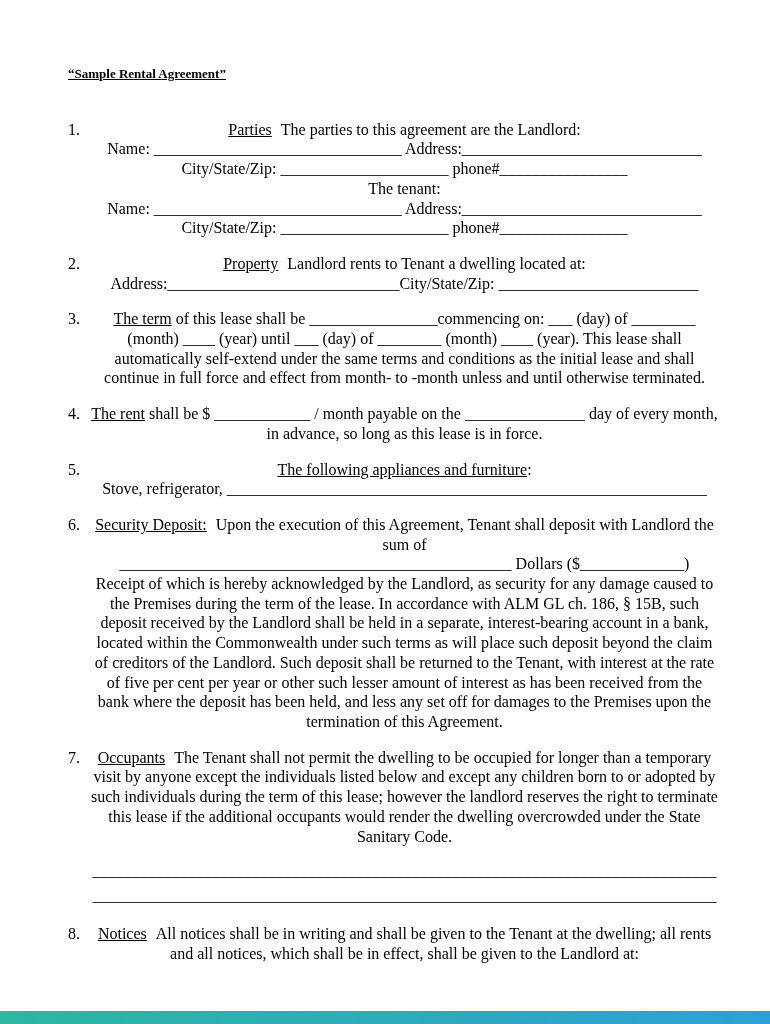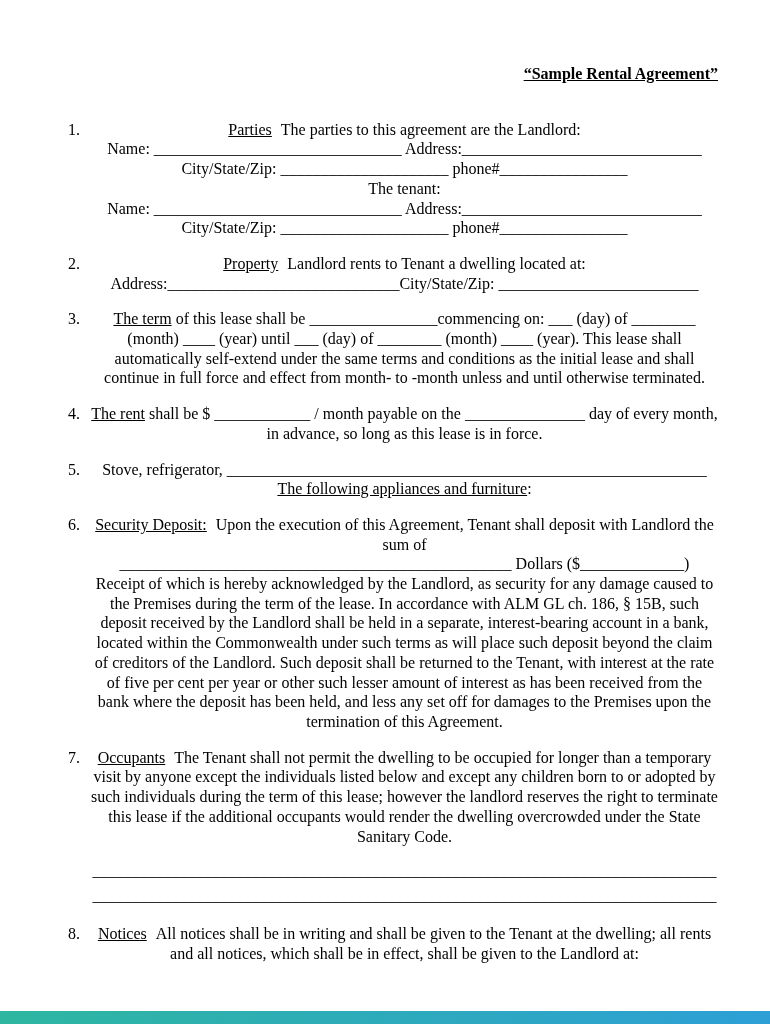--- a/index.html
+++ b/index.html
@@ -8,21 +8,21 @@
     position:relative;
     width:770px; height:1024px;
     background:#ffffff;
     font-family:"Liberation Serif", serif;
     font-size:16px; line-height:19.7px;
     color:#000;
     overflow:hidden;
   }
   .doc { position:absolute; top:64px; left:68px; width:650px; }
   .title {
-    text-align:right; font-weight:bold; font-size:16px;
+    text-align:left; font-weight:bold; font-size:13px;
     text-decoration:underline;
     margin-bottom:36px;
   }
   .item { display:flex; margin-bottom:16px; }
   .num { flex:0 0 23px; width:23px; }
   .content { flex:1; min-width:0;text-align:center; }
   .u { text-decoration:underline; }
   .lead { margin-left:9px; }
   .blanks { margin-top:12px; }
   .bl { line-height:25px; white-space:nowrap; overflow:hidden; }
@@ -70,22 +70,22 @@
     <div class="item">
       <div class="num">4.</div>
       <div class="content">
         <div class="line"><span class="u">The rent</span><span> shall be $ </span><span>____________</span><span> / month payable on the </span><span>_______________</span><span> day of every month, in advance, so long as this lease is in force.</span></div>
       </div>
     </div>
 
     <div class="item">
       <div class="num">5.</div>
       <div class="content">
+        <div class="line"><span class="u">The following appliances and furniture</span><span>:</span></div>
         <div class="line"><span>Stove, refrigerator, </span><span>____________________________________________________________</span></div>
-        <div class="line"><span class="u">The following appliances and furniture</span><span>:</span></div>
       </div>
     </div>
 
     <div class="item">
       <div class="num">6.</div>
       <div class="content">
         <div class="line"><span class="u">Security Deposit:</span><span class="lead">Upon the execution of this Agreement, Tenant shall deposit with Landlord the sum of</span></div>
         <div class="line"><span>_________________________________________________</span><span> Dollars ($</span><span>_____________</span><span>)</span></div>
         <div class="line">Receipt of which is hereby acknowledged by the Landlord, as security for any damage caused to the Premises during the term of the lease. In accordance with ALM GL ch. 186, § 15B, such deposit received by the Landlord shall be held in a separate, interest-bearing account in a bank, located within the Commonwealth under such terms as will place such deposit beyond the claim of creditors of the Landlord. Such deposit shall be returned to the Tenant, with interest at the rate of five per cent per year or other such lesser amount of interest as has been received from the bank where the deposit has been held, and less any set off for damages to the Premises upon the termination of this Agreement.</div>
       </div>

